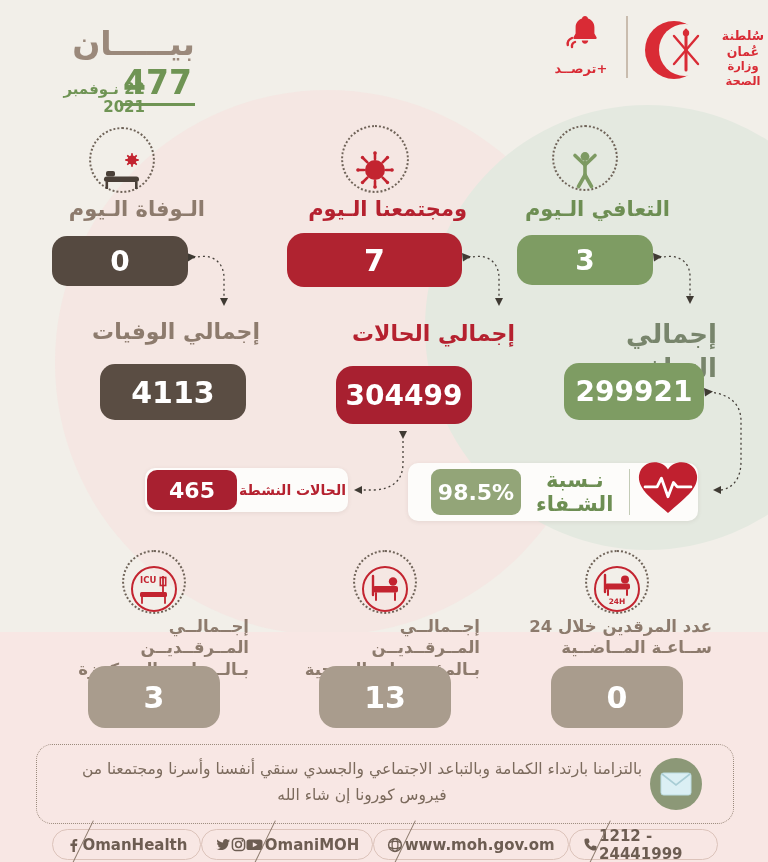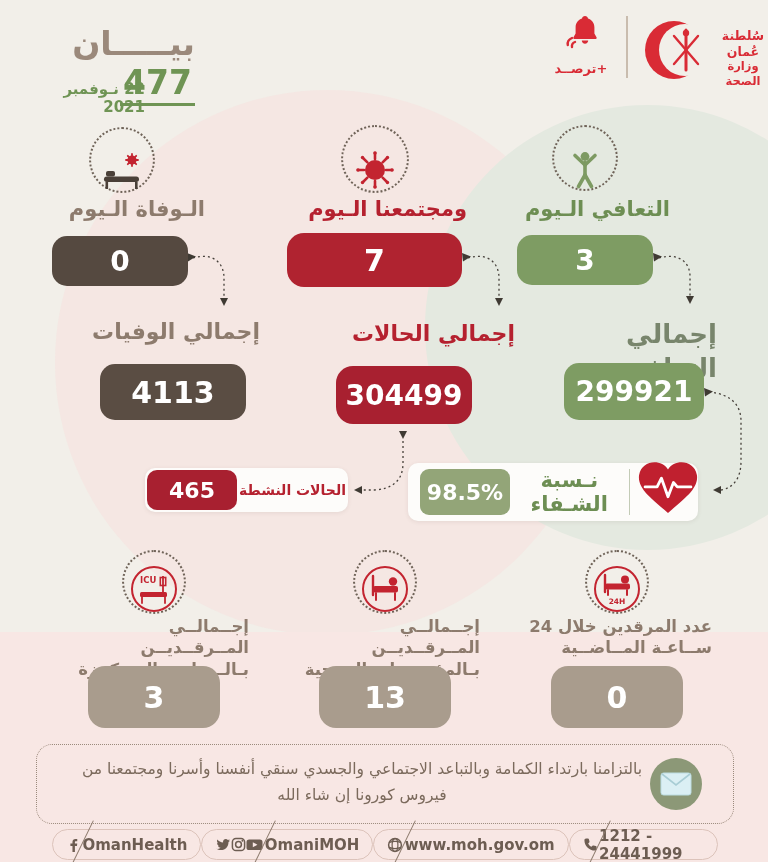--- a/index.html
+++ b/index.html
@@ -209,21 +209,21 @@
 
 <div class="lbl" style="left:545px;top:318px;width:172px;font-size:26px;color:#78856c;direction:rtl;z-index:3">إجمالي التعافي</div>
 <div class="numbox" style="left:564px;top:363px;width:140px;height:57px;background:#7e9c63;font-size:28px;z-index:3">299921</div>
 
 <div class="pill" style="left:145px;top:468px;width:203px;height:44px;z-index:3">
   <div class="numbox" style="position:static;width:90px;height:40px;background:#a82030;font-size:22px;border-radius:10px;margin-left:2px">465</div>
   <div style="flex:1;text-align:center;color:#b5212f;font-weight:bold;font-size:14px;direction:rtl">الحالات النشطة</div>
 </div>
 
 <div class="pill" style="left:408px;top:463px;width:290px;height:58px;overflow:visible;z-index:3">
-  <div class="numbox" style="position:static;width:90px;height:46px;background:#93a578;font-size:22px;border-radius:9px;margin-left:12px">98.5%</div>
+  <div class="numbox" style="position:static;width:90px;height:46px;background:#93a578;font-size:22px;border-radius:9px;margin-left:23px">98.5%</div>
   <div style="flex:1;text-align:center;color:#6d8e53;font-weight:bold;font-size:21px;direction:rtl">نـسبة الشـفاء</div>
   <div style="width:1.5px;height:46px;background:#c3cbb6;flex:none"></div>
   <svg width="72" height="72" viewBox="0 0 66 58" style="margin:-9px -6px 0 2px;flex:none">
     <path d="M33,12 C27,2 9,3 6.5,17 C4.5,30 20,40 33,52 C46,40 61.5,30 59.5,17 C57,3 39,2 33,12 Z" fill="#c0202f"></path>
     <polyline points="12,28 23,28 27,20 33,37 38,24 41.5,28 54,28" fill="none" stroke="#ffffff" stroke-width="2.6" stroke-linecap="round" stroke-linejoin="round"></polyline>
   </svg>
 </div>
 
 <div class="dotcircle" style="left:122px;top:550px;width:64px;height:64px;z-index:3">
   <div class="ring">

